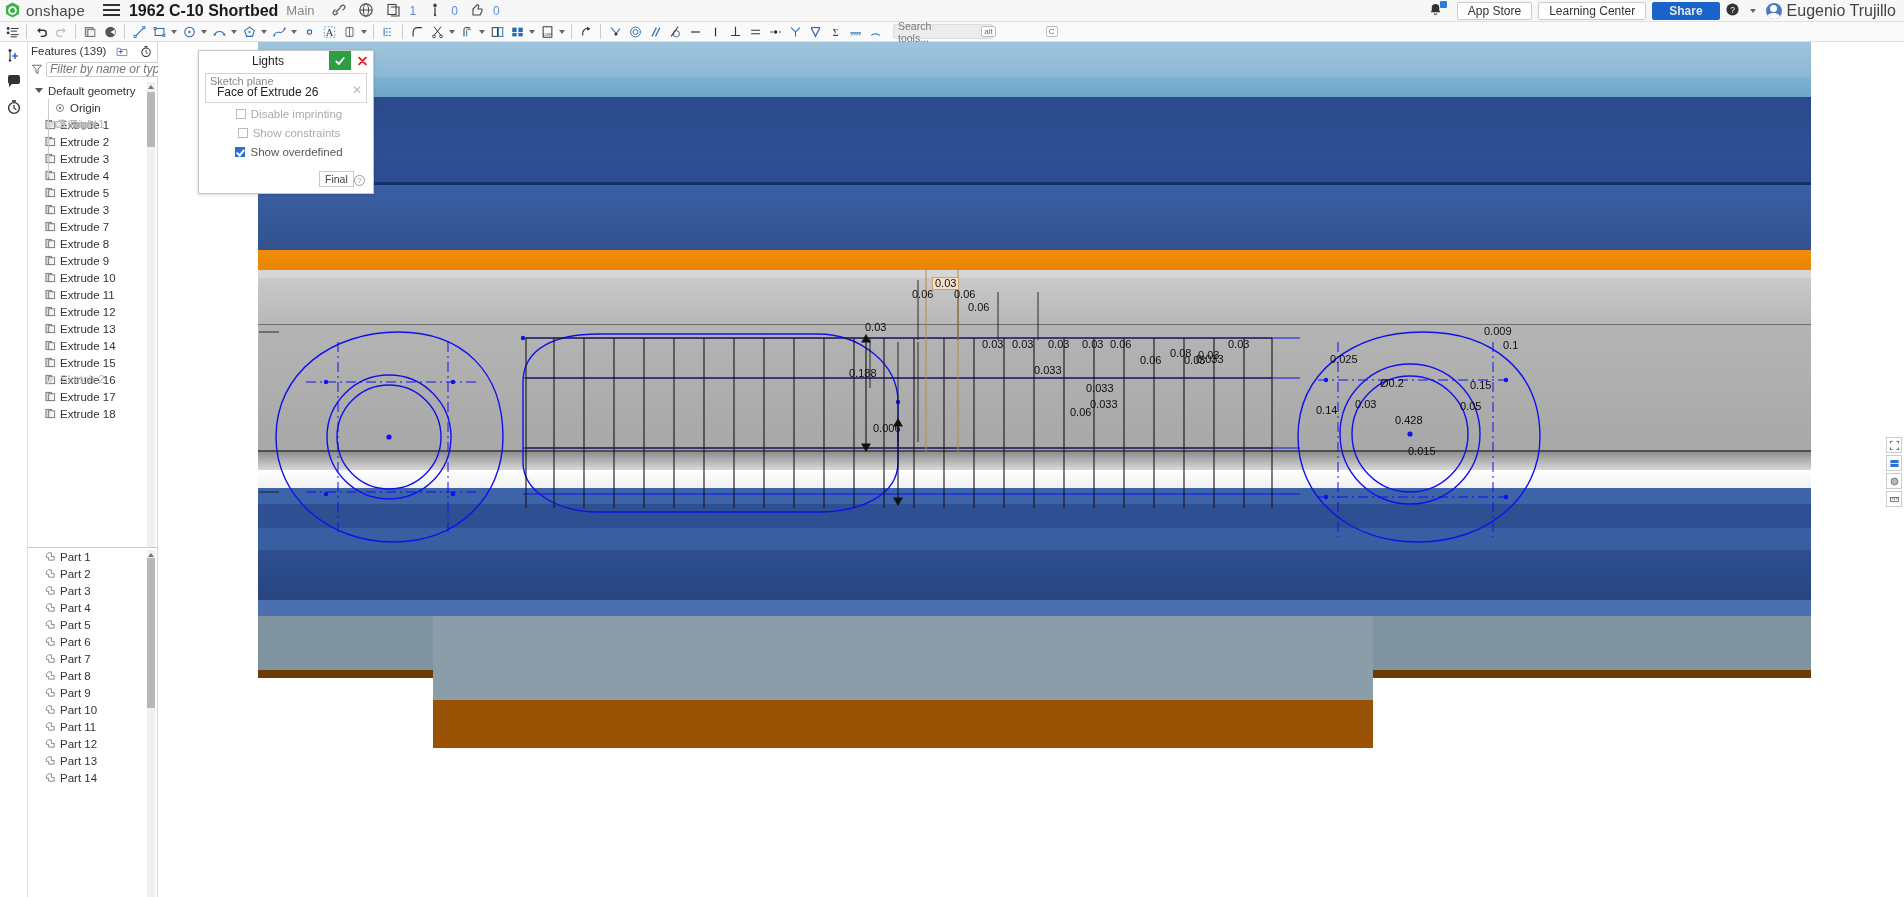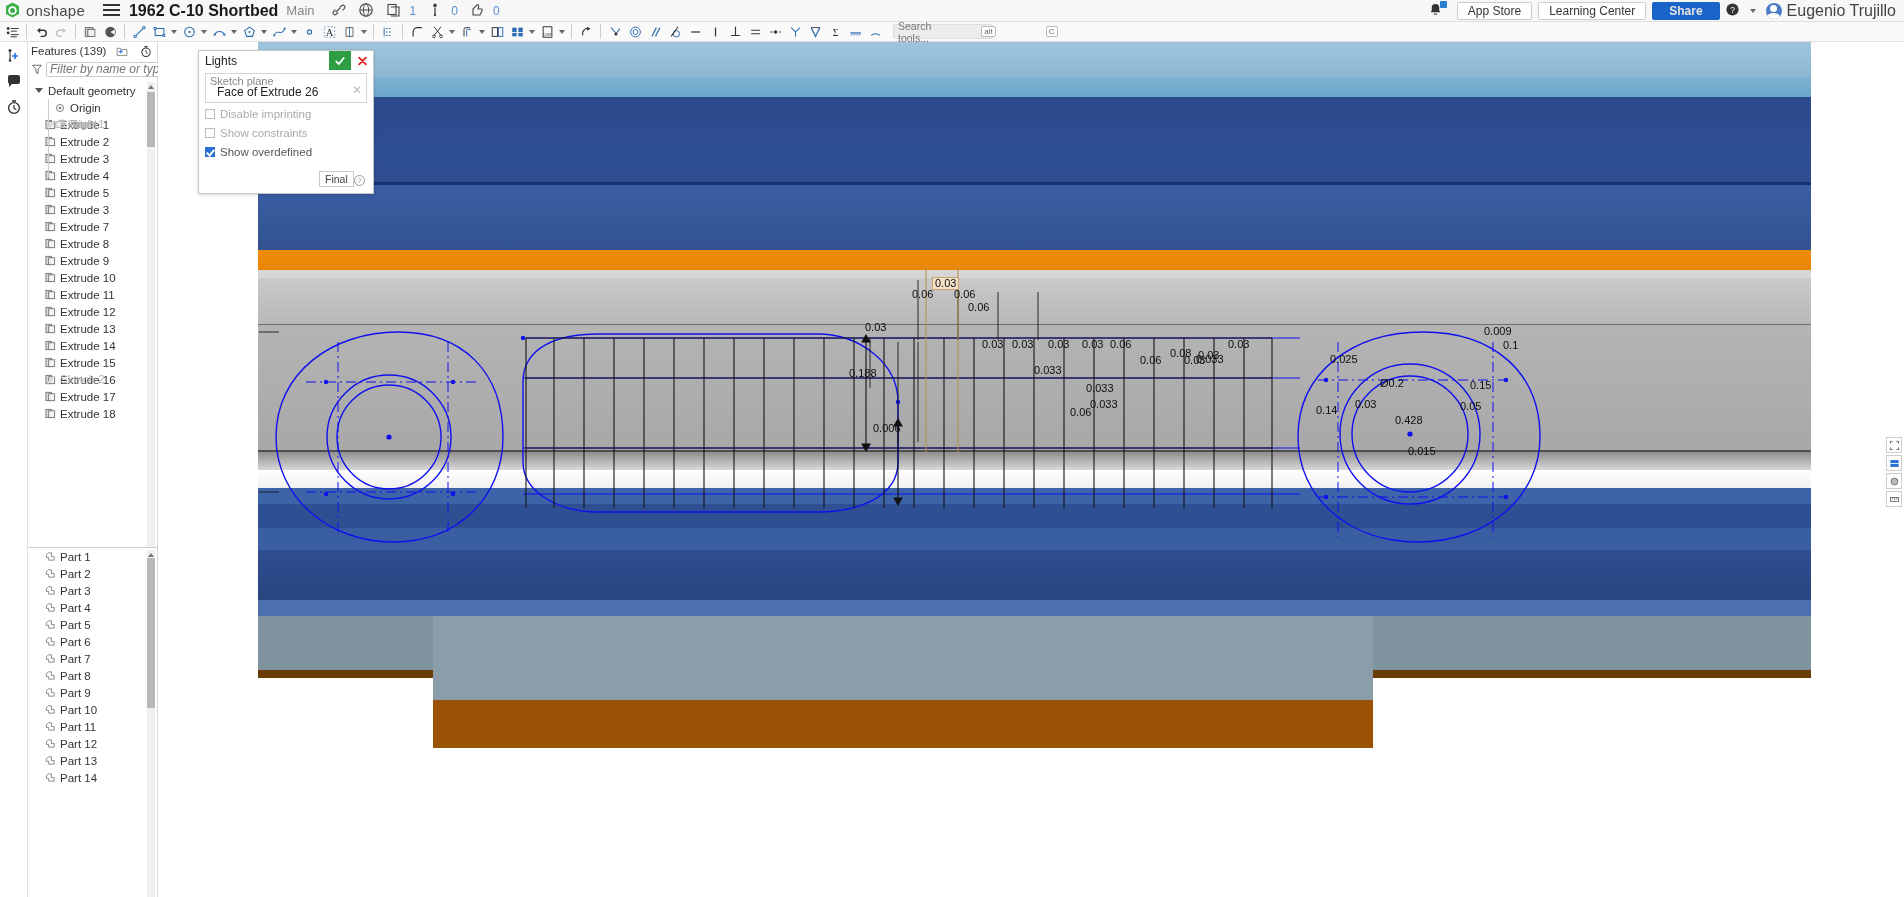--- a/index.html
+++ b/index.html
@@ -123,33 +123,33 @@
 
   #tree-bottom-ico{ position:absolute; left:198px; top:470px; width:18px;height:18px;
      display:flex;align-items:center;justify-content:center;}
 
   
   #lights-dialog{
     position:absolute; left:198px; top:50px; width:176px; height:144px;
     background:#fff; border:1px solid #c6c6c6; z-index:40;
     box-shadow: 0 1px 3px rgba(0,0,0,.15);
   }
-  #lights-head{ height:19px; display:flex; align-items:center; padding-left:6px;}
+  #lights-head{ height:19px; display:flex; align-items:center; padding-left:6px;margin-left:47px;}
   #lights-head .t{ font-size:12px;color:#222; }
   .ld-ok{ position:absolute; right:22px; top:0; width:22px;height:19px; background:#2e9e44;
           display:flex;align-items:center;justify-content:center; cursor:pointer;}
   .ld-x{ position:absolute; right:0; top:0; width:22px;height:19px; background:#fff;
           display:flex;align-items:center;justify-content:center;cursor:pointer;}
   #sketch-plane-box{
     margin:3px 6px 0 6px; border:1px solid #d5d5d5; height:30px; position:relative; background:#fff;
   }
   #sketch-plane-box .cap{ position:absolute; left:4px; top:1px; font-size:11px; color:#888;}
   #sketch-plane-box .val{ position:absolute; left:11px; top:11px; font-size:12px; color:#222;}
   #sketch-plane-box .clr{ position:absolute; right:4px; top:9px; font-size:12px; color:#bbb; cursor:pointer;}
-  .ld-check-row{ display:flex; align-items:center; padding-left:6px; height:17px; margin-top:2px;}
+  .ld-check-row{ display:flex; align-items:center; padding-left:6px; height:17px; margin-top:2px;justify-content:center;}
   .ld-check-row .box{ width:10px;height:10px;border:1px solid #bbb;background:#fff;margin-right:5px;flex:none;}
   .ld-check-row .box.checked{ background:#2a6fd4; border-color:#2a6fd4; position:relative;}
   .ld-check-row .box.checked::after{content:"";position:absolute;left:2px;top:0px;width:3px;height:6px;
      border:solid #fff;border-width:0 2px 2px 0;transform:rotate(40deg);}
   .ld-check-row .lb{ font-size:11.5px; color:#555;}
   .ld-check-row.disabled .lb{ color:#aaa; }
   #ld-final{ position:absolute; left:120px; bottom:6px; border:1px solid #c9c9c9; background:#fff;
      font-size:10.5px; padding:1px 5px; color:#444; cursor:pointer;}
   #ld-help{ position:absolute; right:8px; bottom:7px; width:11px;height:11px;border-radius:50%;
      border:1px solid #999; color:#999; font-size:8px; text-align:center; line-height:10px; cursor:pointer;}

